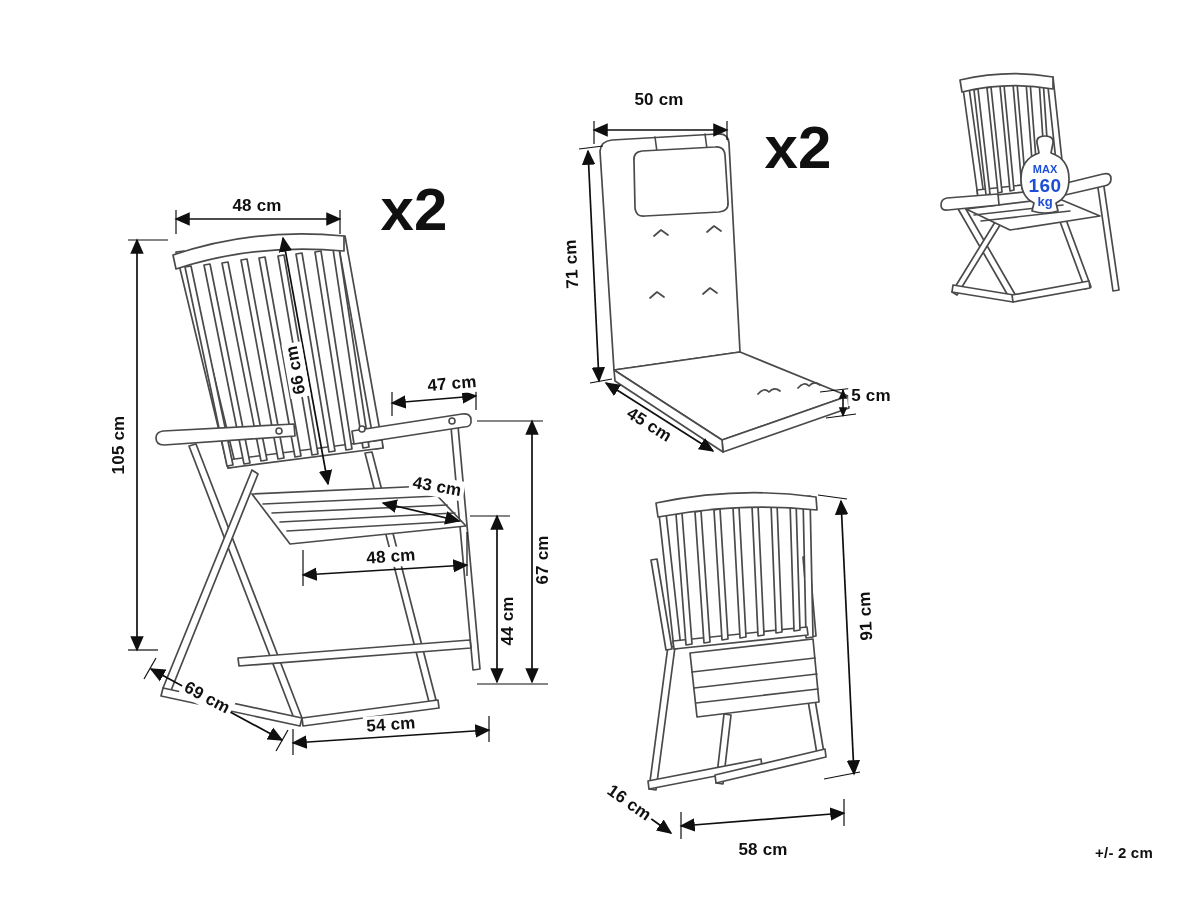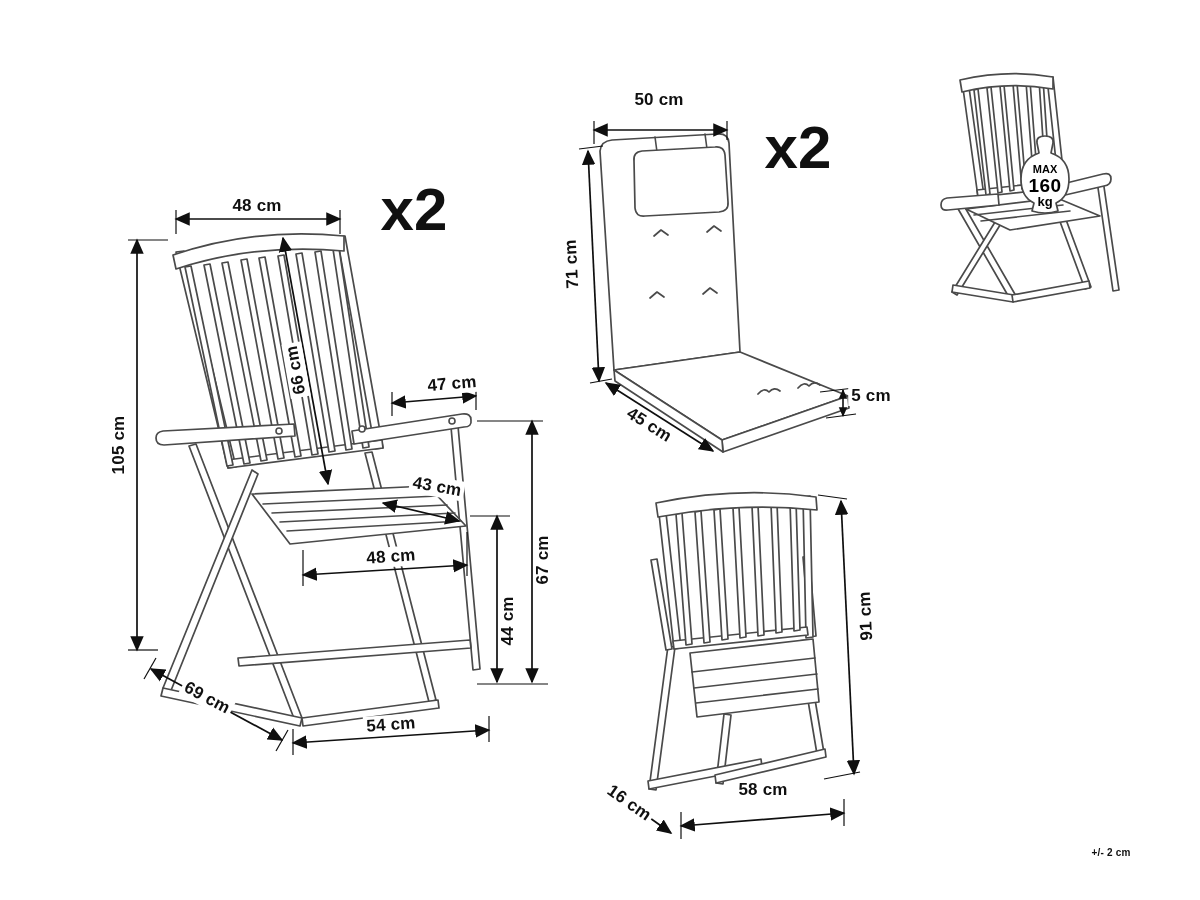--- a/index.html
+++ b/index.html
@@ -10,23 +10,23 @@
   .art path.nf{fill:none;}
   .art line{stroke:#4a4a4a;stroke-width:1.6;stroke-linecap:round;}
   .art circle{fill:#fff;stroke:#4a4a4a;stroke-width:1.6;}
   .dim{stroke:#0f0f0f;stroke-width:1.7;marker-start:url(#as);marker-end:url(#ae);}
   .dim-s{stroke:#0f0f0f;stroke-width:1.6;marker-start:url(#ass);marker-end:url(#aes);}
   .ext{stroke:#0f0f0f;stroke-width:1.2;}
   .lbl{position:absolute;transform:translate(-50%,-50%) rotate(var(--r,0deg));
        font-weight:700;font-size:17px;color:#101010;background:#fff;
        padding:0 3px;white-space:nowrap;letter-spacing:.2px;}
   .qty{font-size:60px;background:transparent;padding:0;}
-  .tol{font-size:10px;background:transparent;}
+  .tol{font-size:15px;background:transparent;margin-left:13px;}
   .badge{position:absolute;transform:translate(-50%,-50%);text-align:center;
-         color:#000000;font-weight:700;line-height:1.05;}
+         color:#1d4ed8;font-weight:700;line-height:1.05;}
   .badge-l1{font-size:11px;}
   .badge-l2{font-size:19px;letter-spacing:.5px;}
   .badge-l3{font-size:13px;}
 </style>
 </head>
 <body>
 
 <div class="canvas">
 
 <svg width="1200" height="900" viewBox="0 0 1200 900">
@@ -247,21 +247,21 @@
 <div class="lbl" style="left:391px;top:725px;--r:-4deg">54 cm</div>
 
 <div class="lbl" style="left:659px;top:100px">50 cm</div>
 <div class="lbl qty" style="left:798px;top:147px">x2</div>
 <div class="lbl" style="left:572px;top:264px;--r:-93deg">71 cm</div>
 <div class="lbl" style="left:649px;top:425px;--r:32deg">45 cm</div>
 <div class="lbl" style="left:871px;top:396px">5 cm</div>
 
 <div class="lbl" style="left:866px;top:616px;--r:-93deg">91 cm</div>
 <div class="lbl" style="left:629px;top:803px;--r:35deg">16 cm</div>
-<div class="lbl" style="left:763px;top:790px">58 cm</div>
+<div class="lbl" style="left:763px;top:850px">58 cm</div>
 
 <div class="badge" style="left:1045px;top:187px">
   <div class="badge-l1">MAX</div>
   <div class="badge-l2">160</div>
   <div class="badge-l3">kg</div>
 </div>
 
 <div class="lbl tol" style="left:1111px;top:852px">+/- 2 cm</div>
 
 </div>

